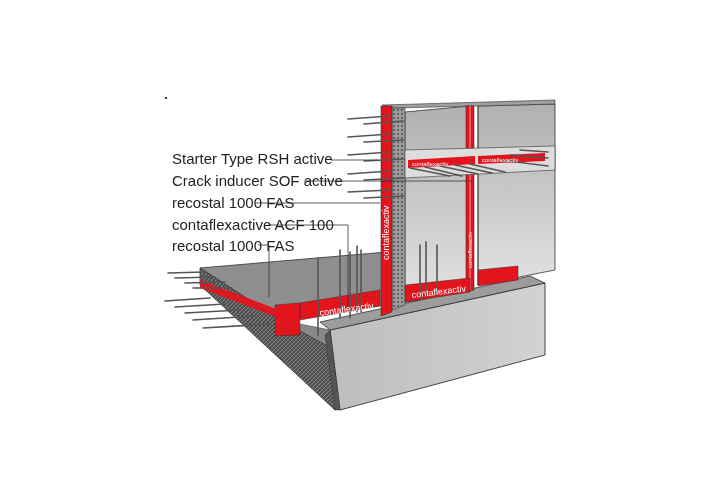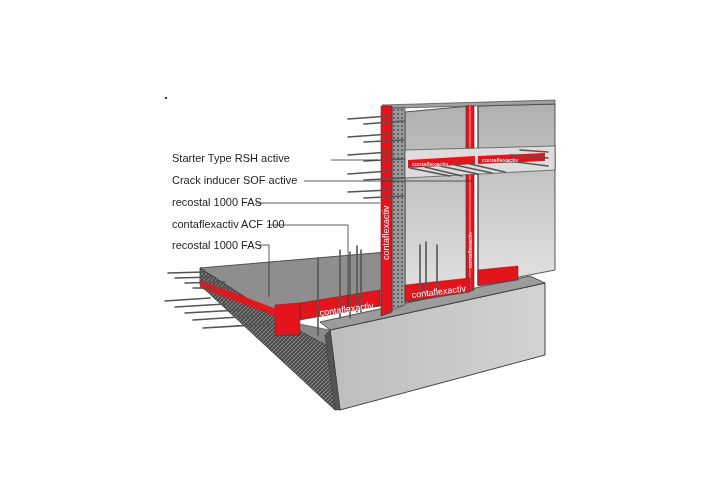--- a/index.html
+++ b/index.html
@@ -1,18 +1,18 @@
 <!DOCTYPE html>
 <html><head>
 <meta charset="utf-8">
 <style>
   html, body { margin:0; padding:0; background:#ffffff; }
   body { width:715px; height:485px; position:relative; overflow:hidden; font-family:"Liberation Sans", sans-serif; }
   #stage { position:absolute; left:0; top:0; width:715px; height:485px; }
-  .label { position:absolute; font-size:11px; color:#222; white-space:nowrap; line-height:11px; }
+  .label { position:absolute; font-size:15px; color:#222; white-space:nowrap; line-height:11px; }
   .dot { position:absolute; width:2px; height:2px; background:#333; }
 </style>
 </head>
 <body>
 
 <div id="stage">
   <div class="dot" style="left:165px;top:97px;"></div>
 
   <svg width="715" height="485" viewBox="0 0 715 485" style="position:absolute;left:0;top:0">
     <defs>
@@ -134,15 +134,15 @@
       <text x="412" y="298" transform="rotate(-7 412 298)">contaflexactiv</text>
       <text x="320" y="316" transform="rotate(-8 320 316)">contaflexactiv</text>
       <text x="412" y="166" font-size="6">contaflexactiv</text>
       <text x="482" y="162" font-size="6">contaflexactiv</text>
     </g>
   </svg>
 
   <div class="label" style="left:172px;top:153px;">Starter Type RSH active</div>
   <div class="label" style="left:172px;top:175px;">Crack inducer SOF active</div>
   <div class="label" style="left:172px;top:197px;">recostal 1000 FAS</div>
-  <div class="label" style="left:172px;top:219px;">contaflexactiv ACF 100</div>
+  <div class="label" style="left:172px;top:219px;">contaflexactive ACF 100</div>
   <div class="label" style="left:172px;top:240px;">recostal 1000 FAS</div>
 </div>
 
 </body></html>

